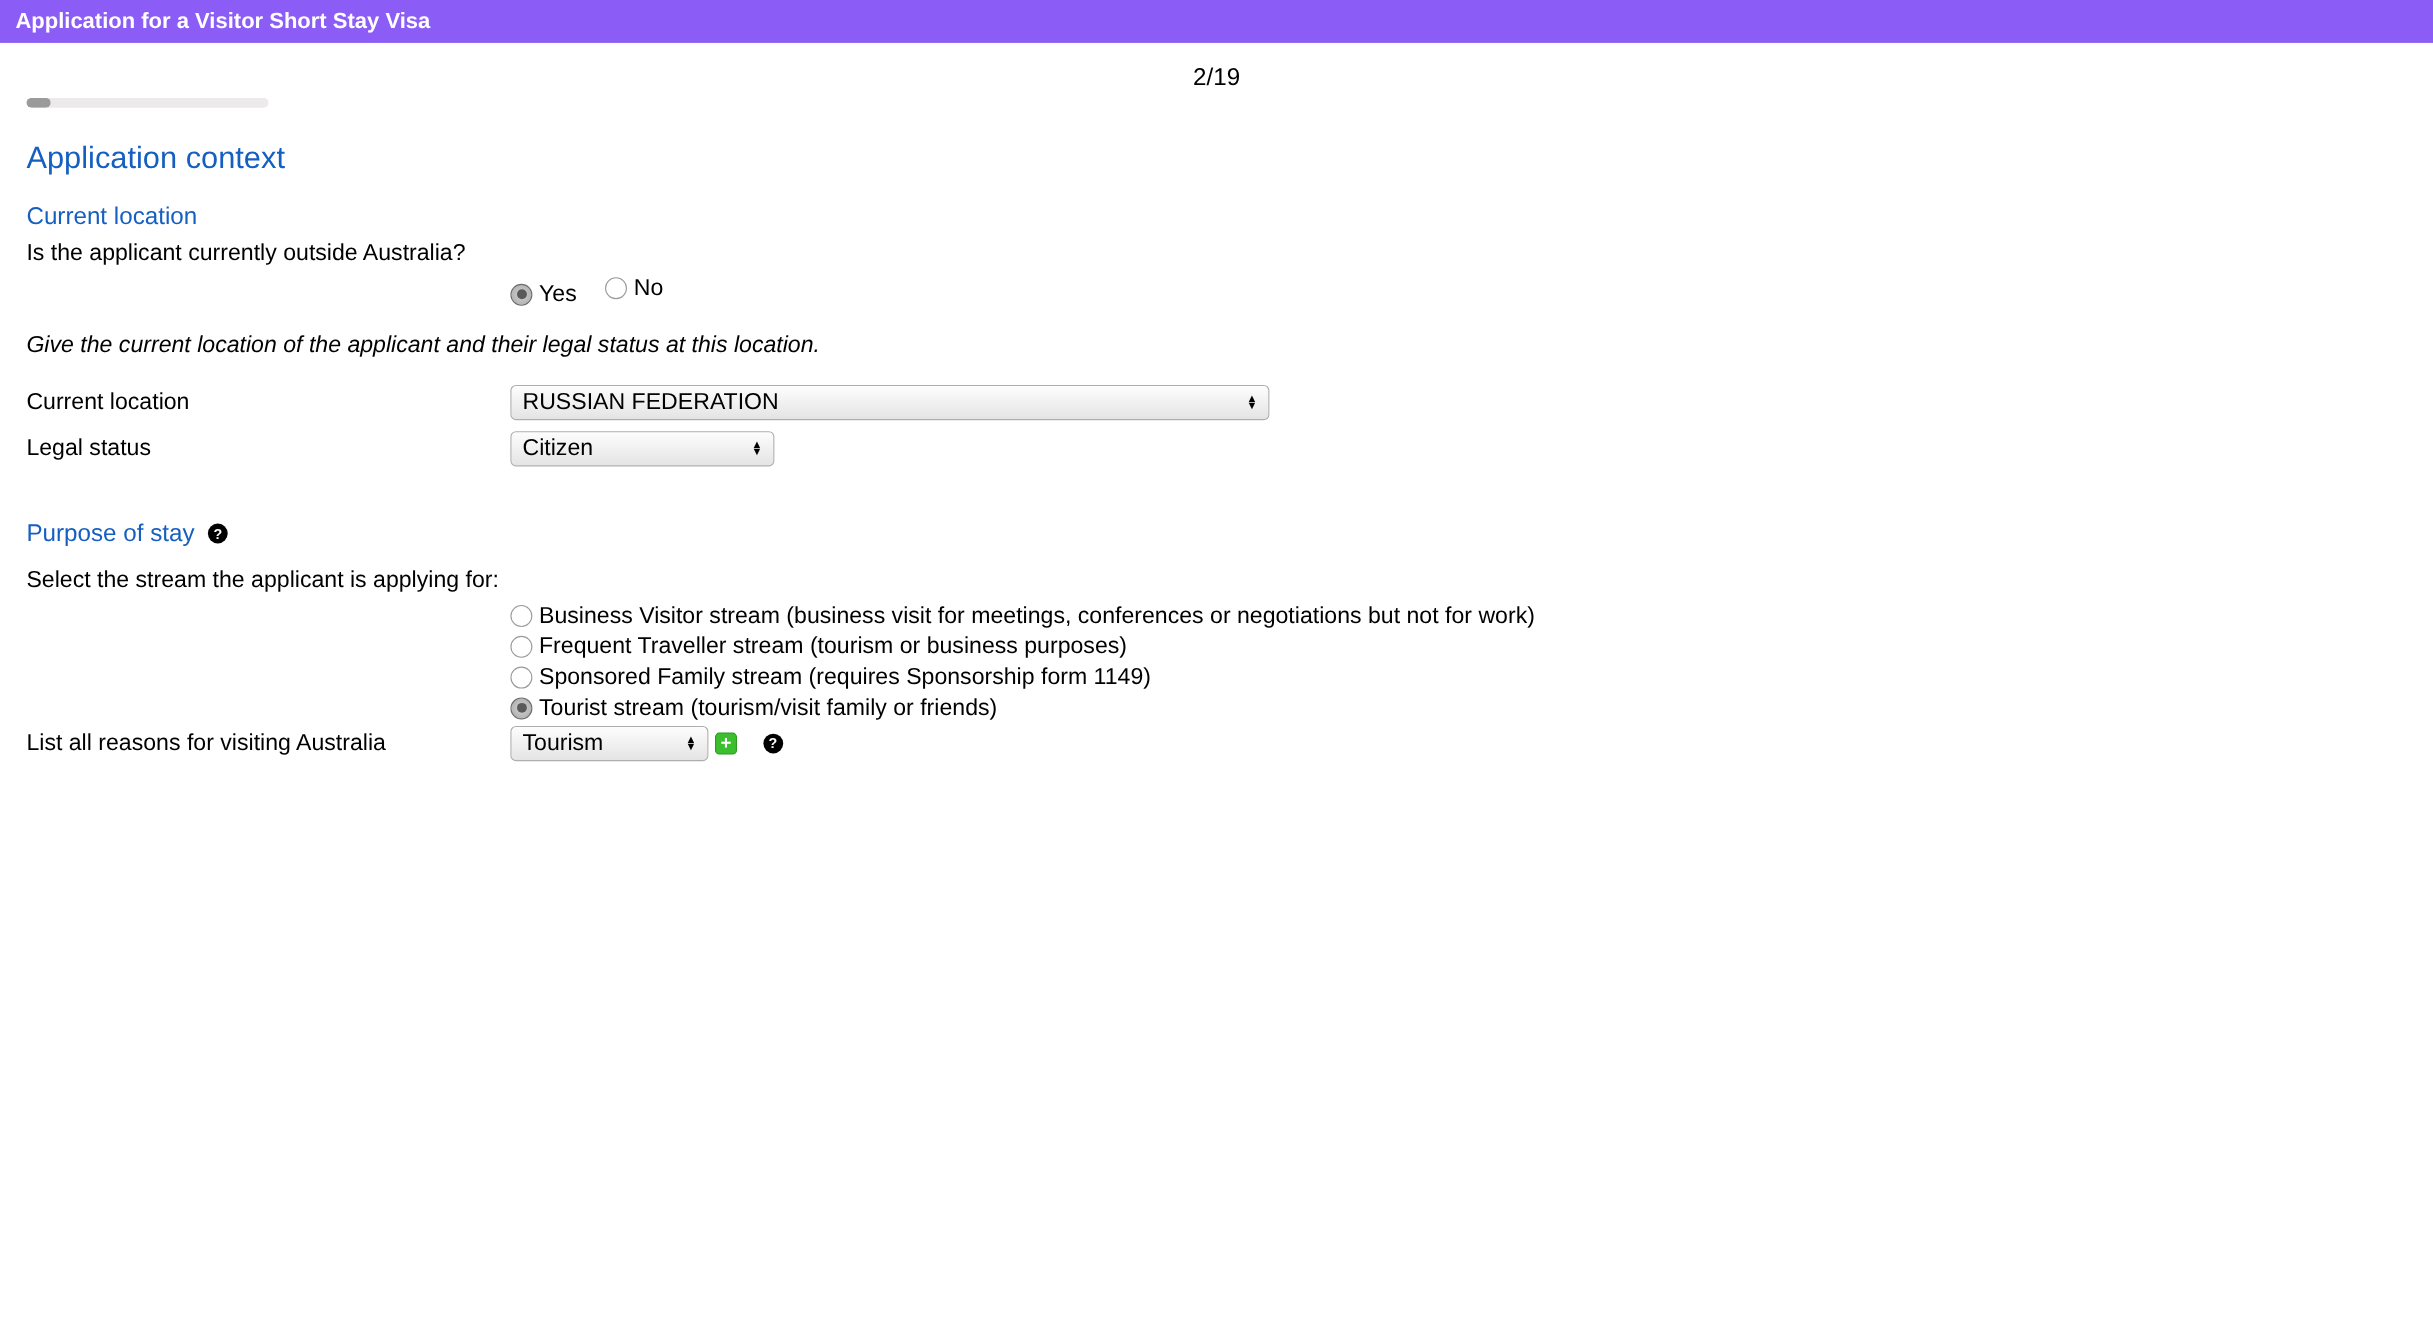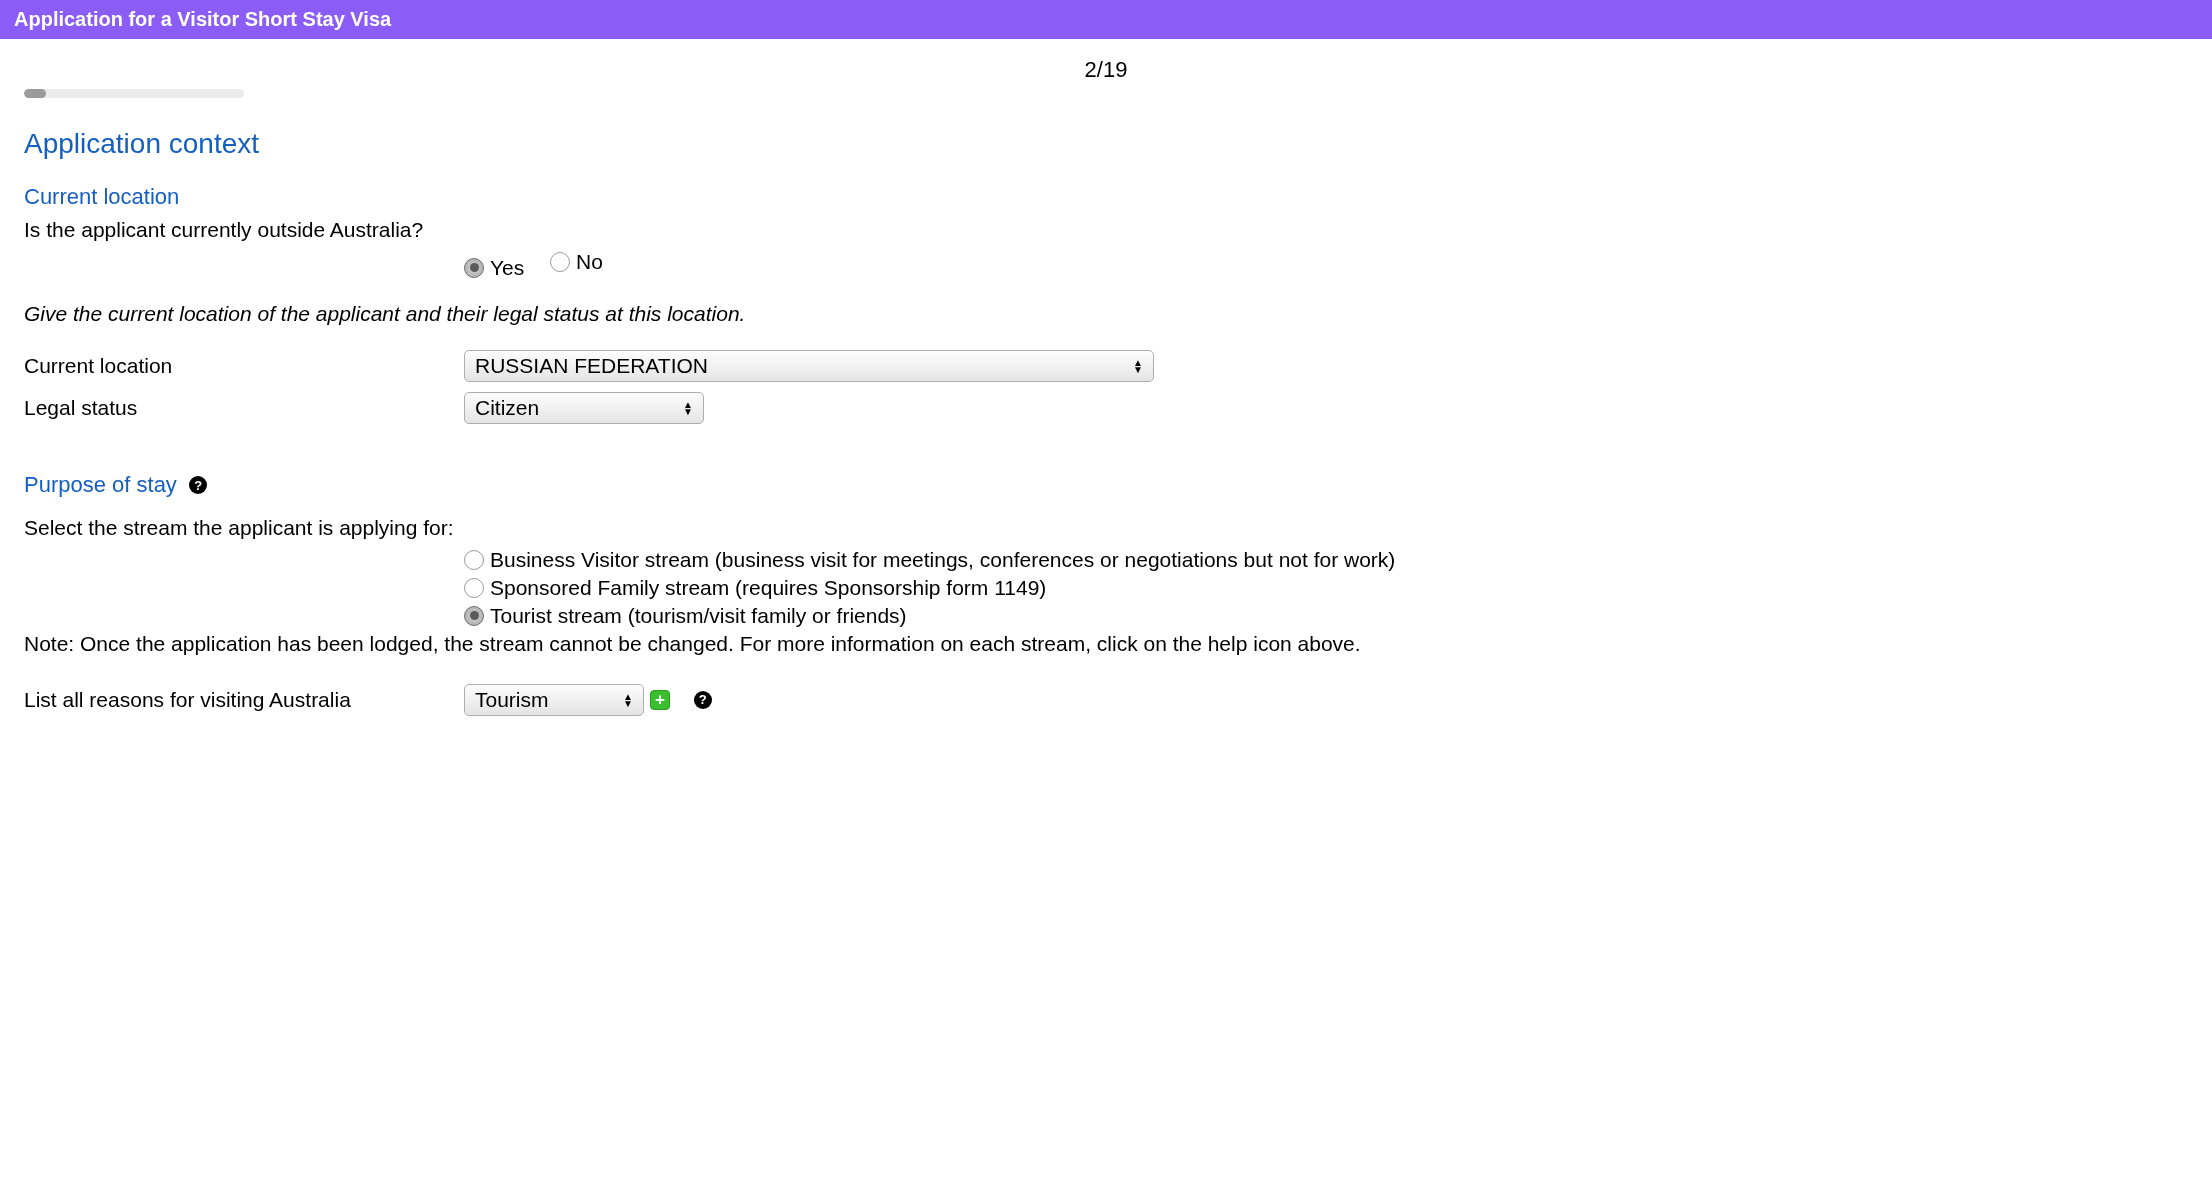--- a/index.html
+++ b/index.html
@@ -238,29 +238,32 @@
   <div class="gap-sm"></div>
   <div class="question">Select the stream the applicant is applying for:</div>
 
   <div class="stream-list">
     <div class="stream-option">
       <span class="radio"></span>
       <span>Business Visitor stream (business visit for meetings, conferences or negotiations but not for work)</span>
     </div>
     <div class="stream-option">
       <span class="radio"></span>
+      <span>Frequent Traveller stream (tourism or business purposes)</span>
+    </div>
+    <div class="stream-option">
+      <span class="radio"></span>
       <span>Sponsored Family stream (requires Sponsorship form 1149)</span>
     </div>
     <div class="stream-option">
       <span class="radio selected"></span>
       <span>Tourist stream (tourism/visit family or friends)</span>
     </div>
   </div>
 
-  <div class="note">Note: Once the application has been lodged, the stream cannot be changed. For more information on each stream, click on the help icon above.</div>
 
   <div class="row">
     <div class="label-col">List all reasons for visiting Australia</div>
     <div class="field-col" style="display:flex;align-items:center;gap:6px">
       <div class="select" style="width:180px">
         <span>Tourism</span>
         <span class="arrows">
             <span>▲</span>
             <span>▼</span>
           </span>

